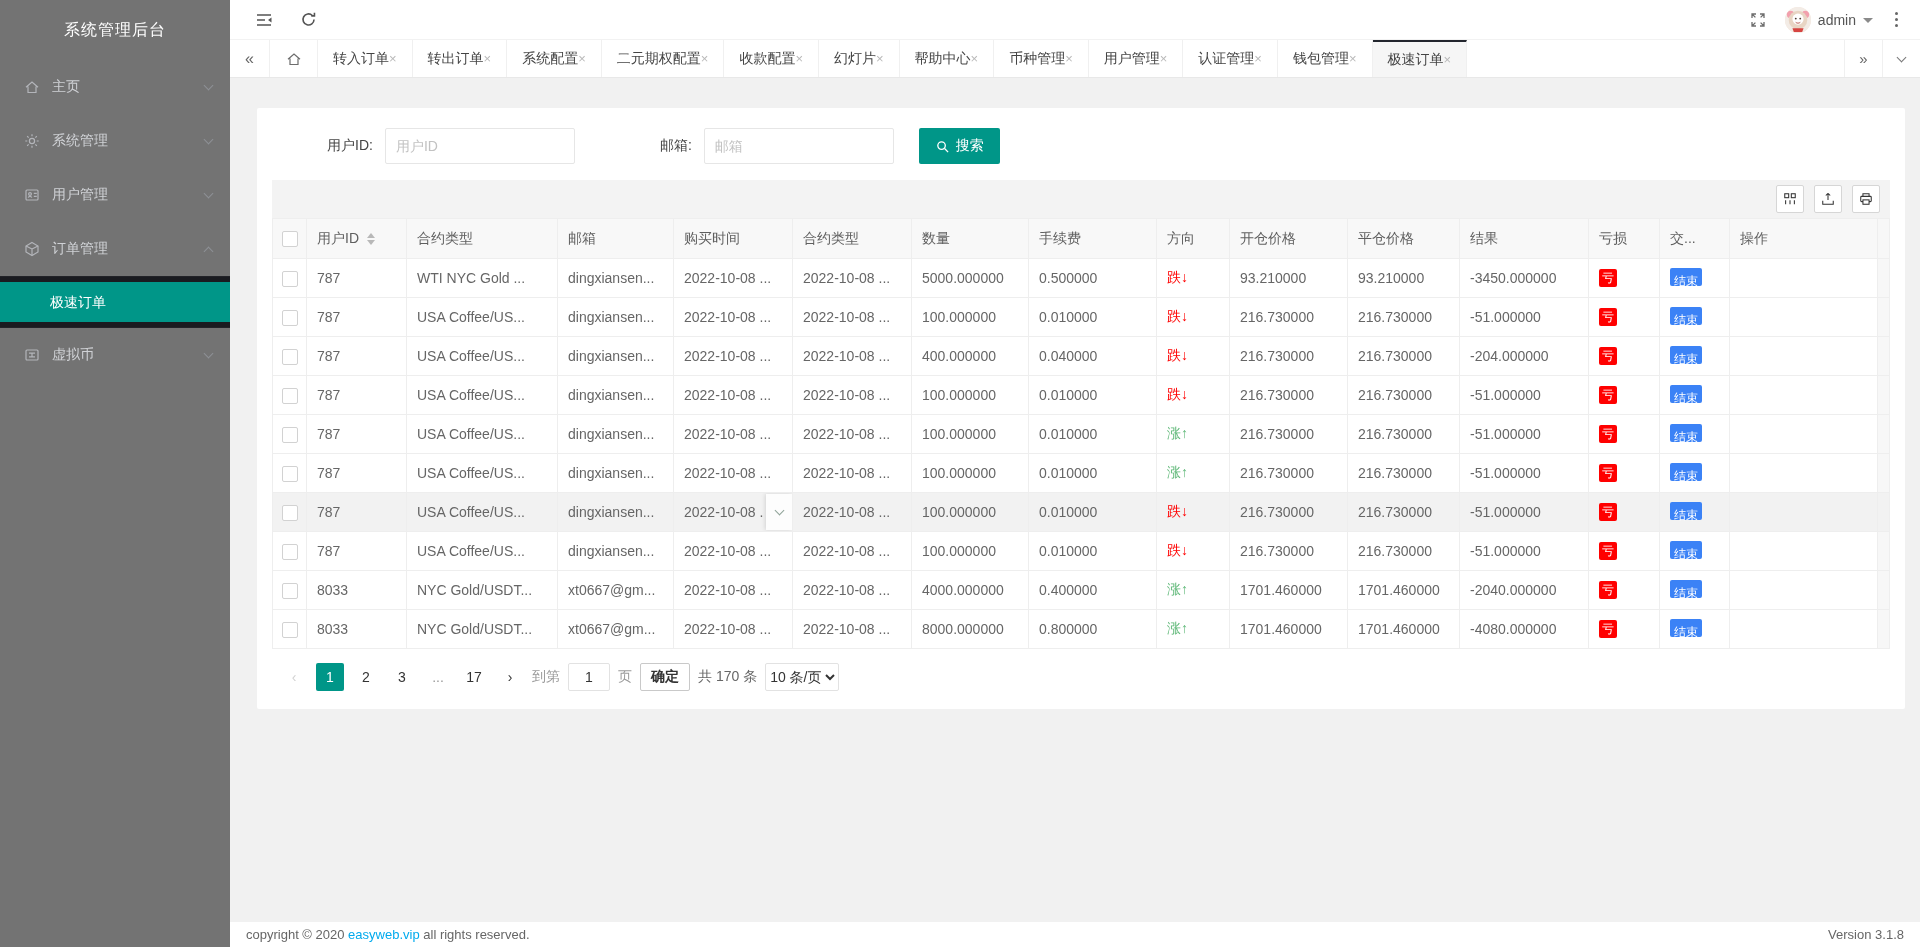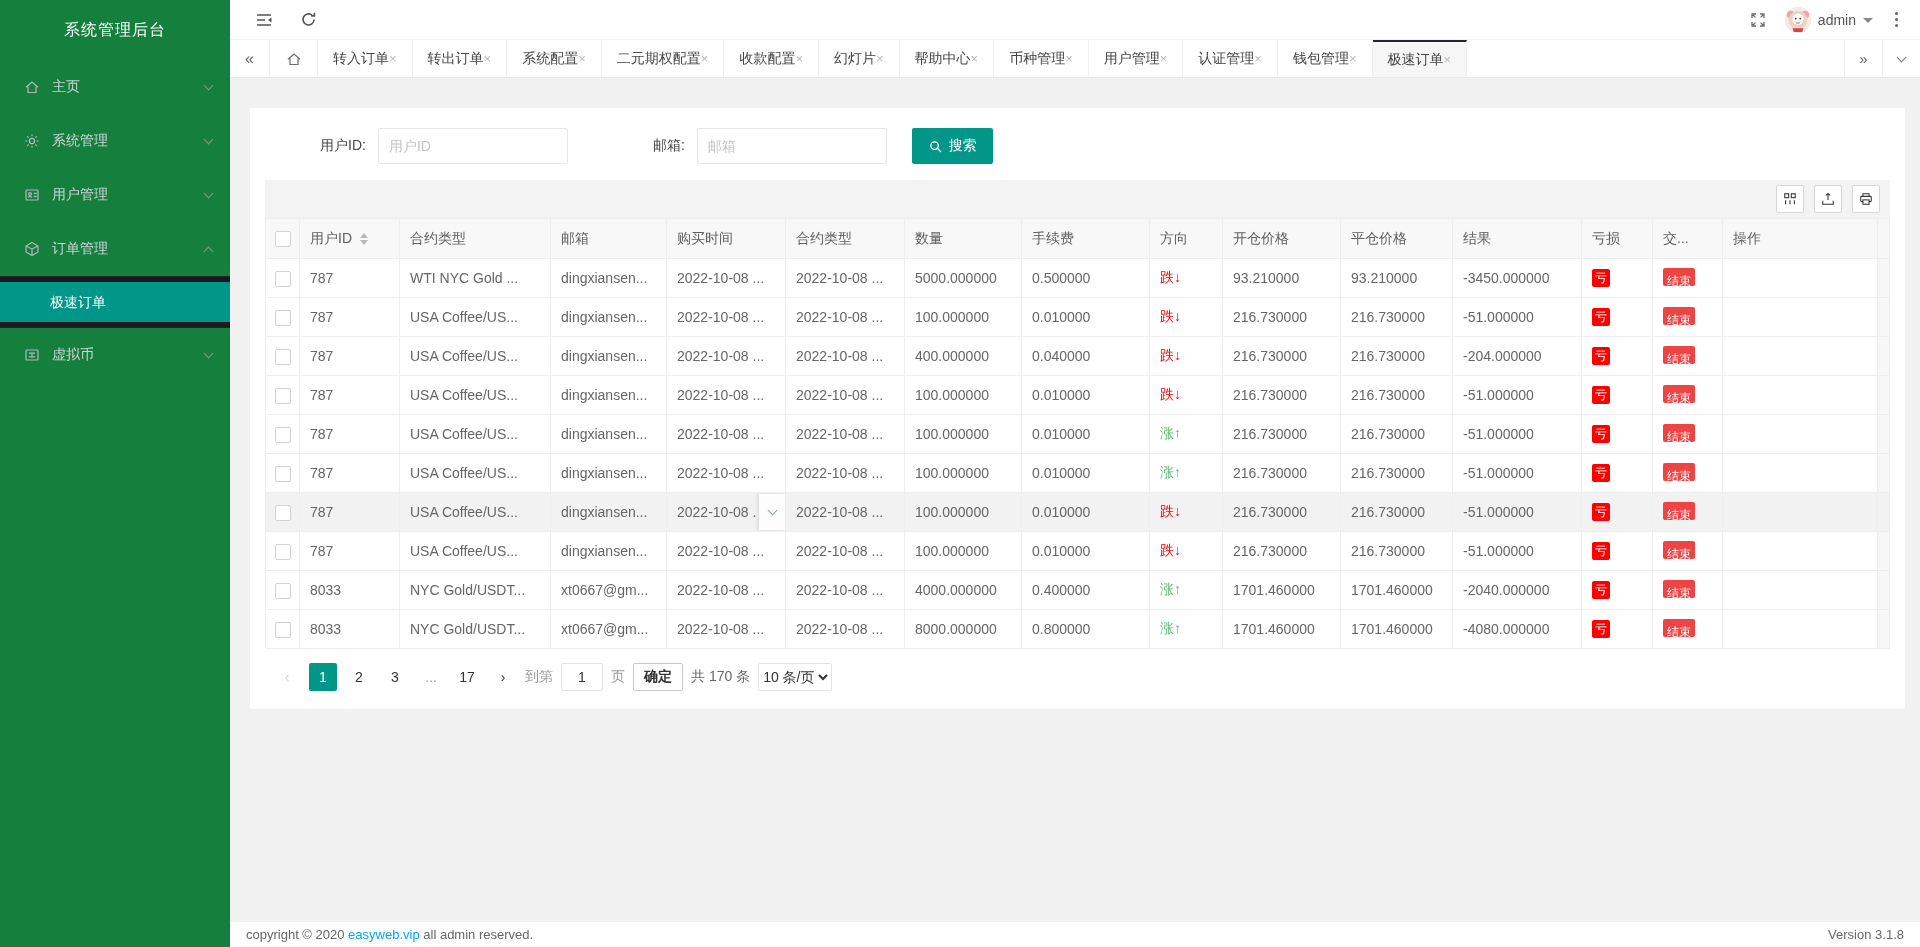--- a/index.html
+++ b/index.html
@@ -1,20 +1,20 @@
 <!DOCTYPE html>
 <html><head>
 <meta charset="utf-8">
 <style>
   * { box-sizing: border-box; margin: 0; padding: 0; }
   html,body { width:1920px; height:947px; overflow:hidden; }
   body { font-family:"Liberation Sans",sans-serif; font-size:14px; background:#f1f1f1; color:#333; }
 
   
-  .sidebar { position:fixed; left:0; top:0; width:230px; height:947px; background:#15803d; z-index:10; }
+  .sidebar { position:fixed; left:0; top:0; width:230px; height:947px; background:#737373; z-index:10; }
   .side-title { height:60px; line-height:60px; text-align:center; color:#fff; font-size:16px; letter-spacing:1px; }
   .side-item { height:54px; display:flex; align-items:center; padding:0 18px 0 24px; color:#d0d2d6; cursor:pointer; }
   .side-item .s-ico { width:16px; height:16px; margin-right:12px; flex:none; }
   .side-item .lbl { font-size:14px; }
   .chev { display:inline-block; width:7px; height:7px; border-right:1.5px solid #8e9196; border-bottom:1.5px solid #8e9196; }
   .chev.down { transform:rotate(45deg); margin-top:-3px; }
   .chev.up { transform:rotate(-135deg); margin-top:4px; }
   .side-item .chev { margin-left:auto; }
   .side-sub { background:#1a1b20; padding:5px 0; border-top:1px solid rgba(255,255,255,.04); border-bottom:1px solid rgba(255,255,255,.04); }
   .side-sub-item { height:40px; line-height:40px; padding-left:50px; color:#c7c9cd; cursor:pointer; }
@@ -41,21 +41,21 @@
   .tabs { display:flex; align-items:stretch; }
   .tab { display:flex; align-items:center; gap:0; padding:0 15px; border-right:1px solid #f0f0f0; cursor:pointer; color:#444; }
   .tab.active { background:#f6f6f6; border-top:2px solid #23262e; }
   .tab-close { color:#b9b9b9; font-size:13px; }
   .tabbar-right { margin-left:auto; display:flex; }
   .tabbar-right .rc { width:38px; display:flex; align-items:center; justify-content:center; border-left:1px solid #f0f0f0; color:#666; font-size:15px; cursor:pointer; }
   .rc .chev { border-color:#777; }
 
   
   .content { flex:1; overflow:hidden; }
-  .card { background:#fff; margin:30px 15px 0 20px; padding:10px 15px 18px; border-radius:2px; }
+  .card { background:#fff; margin:30px 15px 0 27px; padding:10px 15px 18px; border-radius:2px; }
 
   
   .search-row { display:flex; align-items:center; padding:10px 0 16px 55px; }
   .search-row label { color:#454545; margin-right:12px; }
   .inp { width:190px; height:36px; border:1px solid #e6e6e6; border-radius:2px; padding:0 10px; font-size:14px; color:#333; outline:none; font-family:inherit; }
   .inp::placeholder { color:#c2c2c2; }
   .gap2 { margin-left:85px; }
   .btn-search { margin-left:25px; height:36px; padding:0 16px; background:#009688; color:#fff; border:0; border-radius:2px; font-size:14px; display:flex; align-items:center; gap:6px; cursor:pointer; font-family:inherit; }
 
   
@@ -72,21 +72,21 @@
   .cell-ck { text-align:center; padding:0; }
   .checkbox { display:inline-block; width:16px; height:16px; border:1px solid #d2d2d2; border-radius:2px; background:#fff; vertical-align:middle; cursor:pointer; }
   .th-flex { display:flex; align-items:center; gap:8px; }
   .sort { display:inline-flex; flex-direction:column; gap:2px; cursor:pointer; }
   .sort i { width:0; height:0; border-left:4px solid transparent; border-right:4px solid transparent; }
   .sort .asc { border-bottom:5px solid #b8b8b8; }
   .sort .desc { border-top:5px solid #b8b8b8; }
   .dir.down { color:#ff0000; }
   .dir.up { color:#5fb878; }
   .tag-loss { display:inline-block; min-width:18px; height:18px; line-height:18px; text-align:center; background:#ff0000; color:#fff; font-size:12px; border-radius:2px; padding:0 2px; }
-  .tag-status { display:inline-block; height:18px; line-height:18px; background:#ef4444; color:#fff; font-size:12px; border-radius:2px; padding:4px 4px; }
+  .tag-status { display:inline-block; height:18px; line-height:18px; background:#3b82f6; color:#fff; font-size:12px; border-radius:2px; padding:4px 4px; }
   td.filler, th.filler { background:#f7f7f7; padding:0; }
   td.date-cell { position:relative; }
   .expand-box { display:none; position:absolute; right:0; top:1px; bottom:1px; width:26px; background:#fdfdfd; box-shadow:-1px 0 4px rgba(0,0,0,.12); align-items:center; justify-content:center; cursor:pointer; }
   .expand-box.show { display:flex; }
   .expand-box .chev { border-color:#8fa398; }
 
   
   .pager { display:flex; align-items:center; margin-top:14px; padding-left:8px; gap:8px; color:#666; }
   .pg { min-width:28px; height:28px; line-height:28px; text-align:center; border-radius:2px; cursor:pointer; color:#333; }
   .pg.disabled { color:#d2d2d2; cursor:default; }
@@ -581,18 +581,18 @@
         </select>
       </div>
 
     </div>
   </div>
 
   <div class="footer">
     <div>
       <span>copyright © 2020</span>
       <a>easyweb.vip</a>
-      <span>all admin reserved.</span>
+      <span>all rights reserved.</span>
     </div>
     <div>Version 3.1.8</div>
   </div>
 
 </div>
 
 </body></html>

